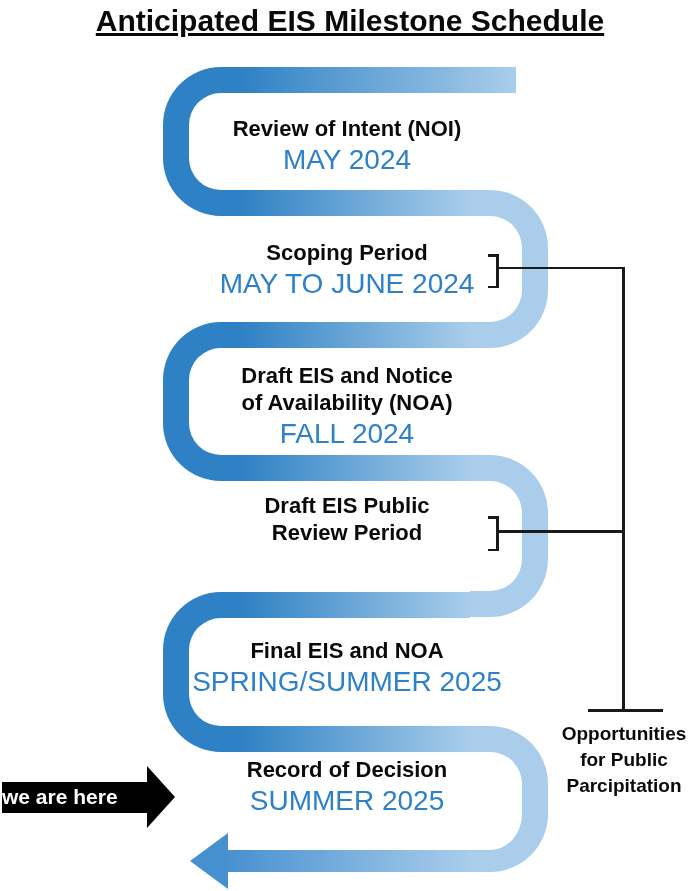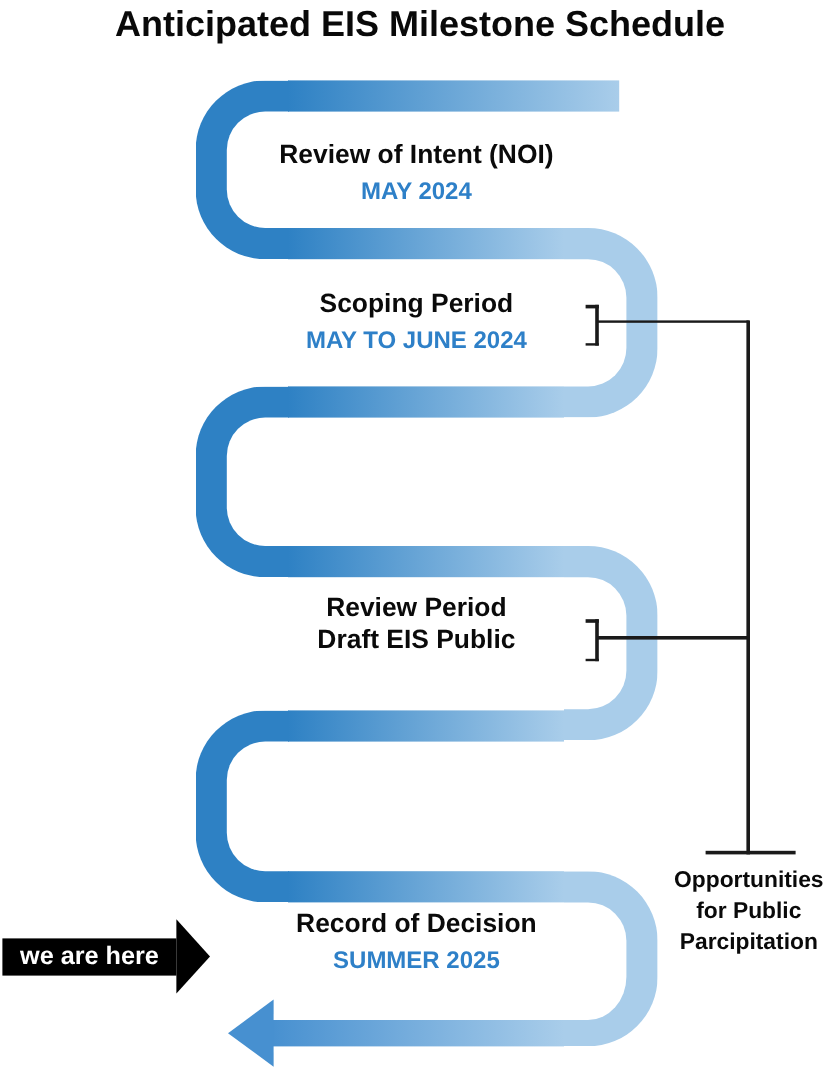--- a/index.html
+++ b/index.html
@@ -3,21 +3,21 @@
 <meta charset="utf-8">
 <style>
   html,body{margin:0;padding:0;background:#fff;}
   .canvas{
     position:relative;width:700px;height:891px;background:#ffffff;overflow:hidden;
     font-family:"Liberation Sans",sans-serif;
   }
   
   .title{
     position:absolute;left:0;top:4px;width:700px;text-align:center;
-    font-size:30px;font-weight:bold;color:#090909;letter-spacing:0px;margin:0;
+    font-size:30px;font-weight:bold;color:#090909;letter-spacing:0px;margin:0;text-decoration:underline;
   }
   
   .run{position:absolute;height:26px;background:linear-gradient(90deg,#2e81c4 0%,#a9cdea 100%);z-index:1;}
   .run1{left:240px;top:67px;width:276px;}
   .run2{left:240px;top:190px;width:230px;}
   .run3{left:240px;top:322px;width:230px;}
   .run4{left:240px;top:455px;width:230px;}
   .run5{left:240px;top:592px;width:230px;}
   .run6{left:240px;top:726px;width:230px;}
   .run7{left:226px;top:850px;width:244px;height:22px;background:linear-gradient(90deg,#4790d0 0%,#a9cdea 100%);}
@@ -43,21 +43,21 @@
   .arrowhead-blue{
     position:absolute;left:190px;top:833px;width:0;height:0;z-index:2;
     border-top:28px solid transparent;border-bottom:28px solid transparent;
     border-right:38px solid #4790d0;
   }
   
   .milestone{position:absolute;left:192px;width:310px;text-align:center;z-index:3;}
   .m1{top:115px;} .m2{top:239px;} .m3{top:362px;} .m4{top:492px;} .m5{top:637px;} .m6{top:756px;}
   .m-title{font-size:22px;font-weight:bold;color:#0a0a0a;line-height:27px;margin:0;}
   .m-title span{display:block;}
-  .m-date{font-size:20px;font-weight:bold;color:#2e80c8;line-height:24px;margin:6px 0 0 0;}
+  .m-date{font-size:28px;font-weight:normal;color:#2e80c8;line-height:24px;margin:6px 0 0 0;}
   
   .ln{position:absolute;background:#1a1a1a;z-index:2;}
   .b1-spine{left:496px;top:254px;width:2.5px;height:34px;}
   .b1-tick-top{left:488px;top:254px;width:10.5px;height:2.5px;}
   .b1-tick-bot{left:488px;top:285.5px;width:10.5px;height:2.5px;}
   .b1-conn{left:498px;top:266.5px;width:126px;height:2.5px;}
   .b2-spine{left:496px;top:516px;width:2.5px;height:35px;}
   .b2-tick-top{left:488px;top:516px;width:10.5px;height:2.5px;}
   .b2-tick-bot{left:488px;top:548.5px;width:10.5px;height:2.5px;}
   .b2-conn{left:498px;top:530px;width:126px;height:2.5px;}
@@ -65,21 +65,21 @@
   .t-bar{left:588px;top:709px;width:75px;height:2.5px;}
   
   .opps{
     position:absolute;left:544px;top:721px;width:160px;text-align:center;z-index:3;
     font-size:19px;font-weight:bold;color:#0a0a0a;line-height:26px;
   }
   .opps span{display:block;}
   
   .here-body{
     position:absolute;left:2px;top:782px;width:145px;height:31px;background:#000;z-index:3;
-    color:#fff;font-size:21px;font-weight:bold;text-align:center;line-height:30px;
+    color:#fff;font-size:21px;font-weight:bold;line-height:30px;
   }
   .here-head{
     position:absolute;left:147px;top:766px;width:0;height:0;z-index:3;
     border-top:31px solid transparent;border-bottom:31px solid transparent;
     border-left:28px solid #000;
   }
 </style>
 </head>
 <body>
 
@@ -109,28 +109,41 @@
     <p class="m-date">MAY 2024</p>
   </div>
 
   <div class="milestone m2">
     <p class="m-title">
       <span>Scoping Period</span>
     </p>
     <p class="m-date">MAY TO JUNE 2024</p>
   </div>
 
+  <div class="milestone m3">
+    <p class="m-title">
+      <span>Draft EIS and Notice</span>
+      <span>of Availability (NOA)</span>
+    </p>
+    <p class="m-date">FALL 2024</p>
+  </div>
 
   <div class="milestone m4">
     <p class="m-title">
+      <span>Draft EIS Public</span>
       <span>Review Period</span>
-      <span>Draft EIS Public</span>
     </p>
   </div>
 
+  <div class="milestone m5">
+    <p class="m-title">
+      <span>Final EIS and NOA</span>
+    </p>
+    <p class="m-date">SPRING/SUMMER 2025</p>
+  </div>
 
   <div class="milestone m6">
     <p class="m-title">
       <span>Record of Decision</span>
     </p>
     <p class="m-date">SUMMER 2025</p>
   </div>
 
   <div class="ln b1-tick-top"></div>
   <div class="ln b1-spine"></div>

